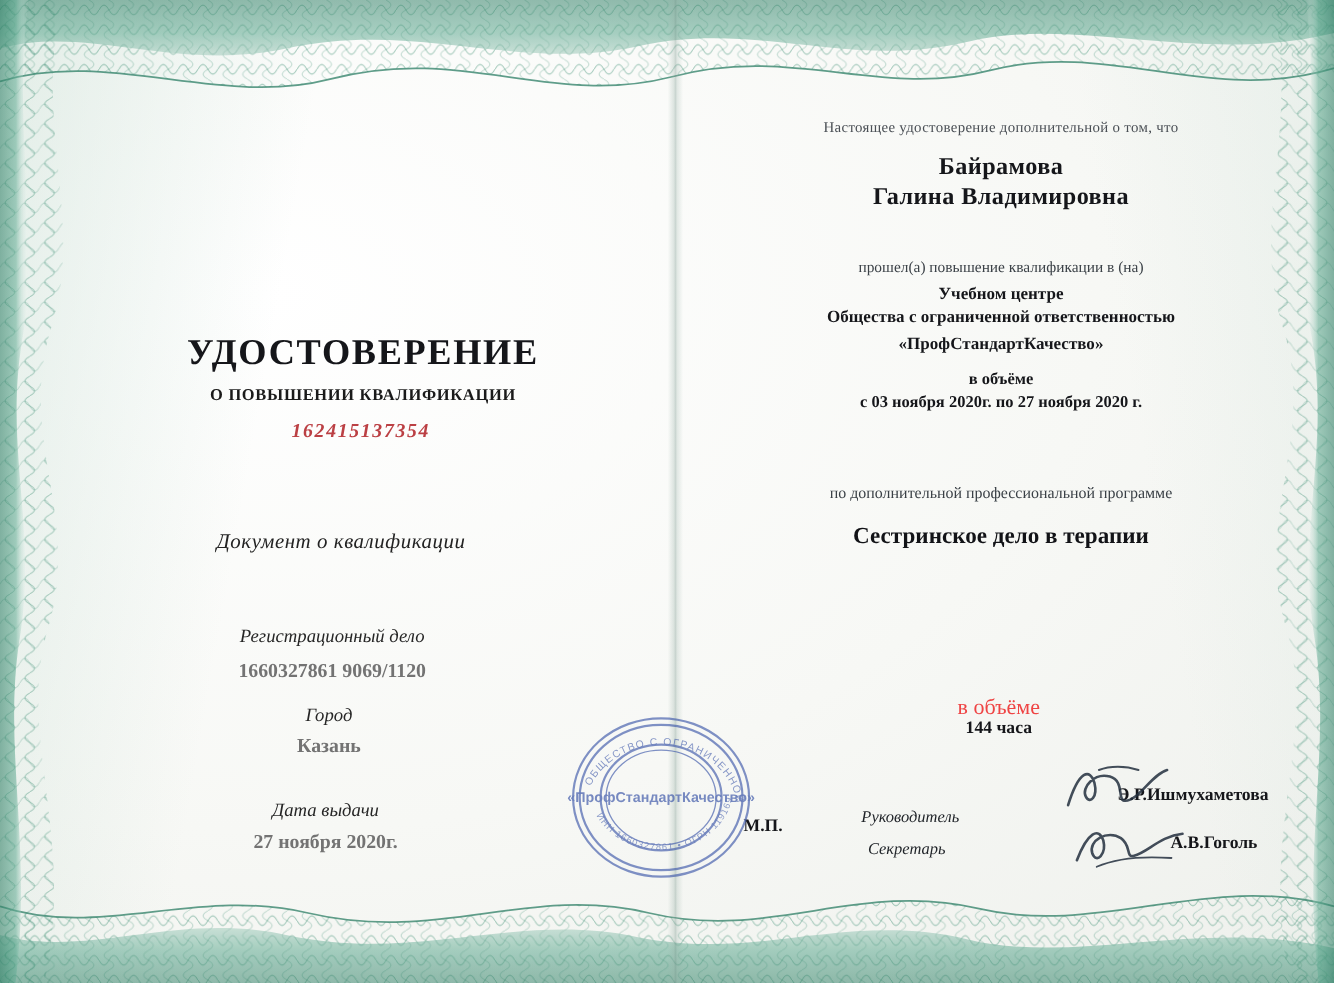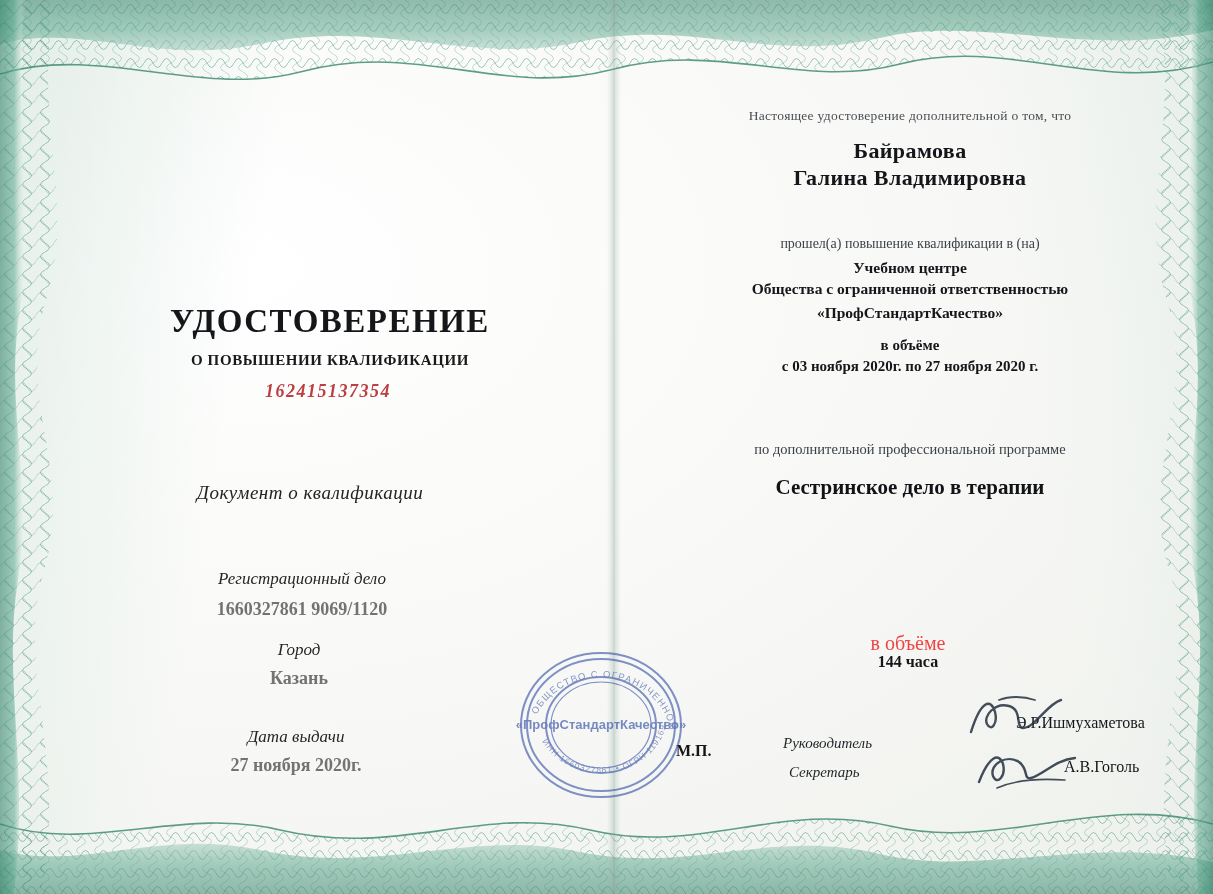--- a/index.html
+++ b/index.html
@@ -130,21 +130,21 @@
     font-size: 14.5px;
     color: #3a4046;
   }
   .prog-name {
     font-size: 21px;
     font-weight: bold;
     color: #121317;
   }
   .vol-label { font-size: 20px; color: #ef4444; }
   .vol-val { font-size: 16px; font-weight: bold; color: #15161a; text-align: center; }
-  .sign-name { font-size: 16px; font-weight: normal; color: #15161a; }
+  .sign-name { font-size: 16px; font-weight: bold; color: #15161a; }
   .sign-role { font-size: 15px; font-style: italic; color: #1f2328; }
   .mp { font-size: 16px; font-weight: bold; color: #15161a; }
 
   
   .stamp {
     position: absolute;
     left: 512px;
     top: 645px;
     width: 178px;
     height: 160px;

